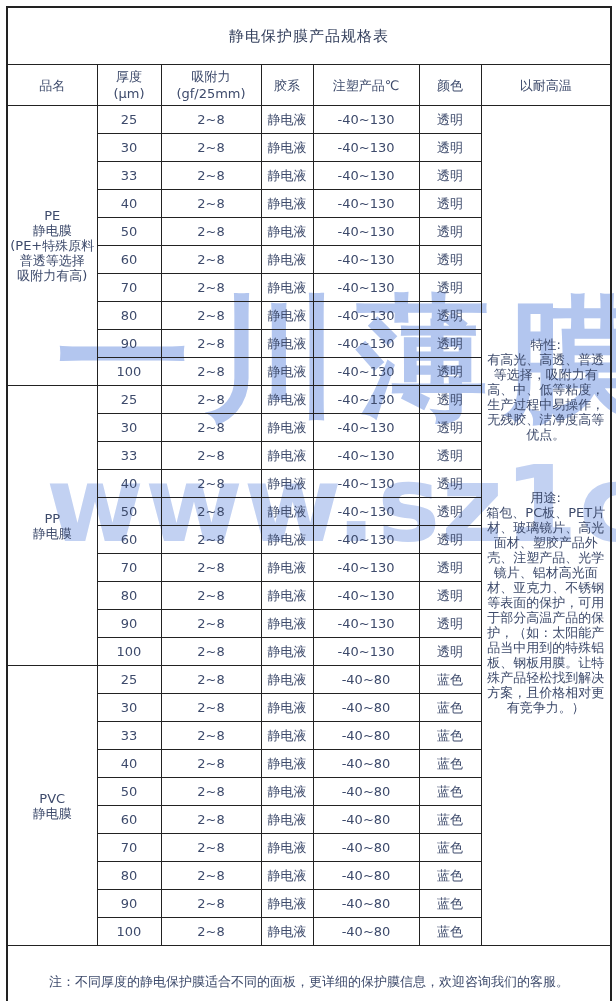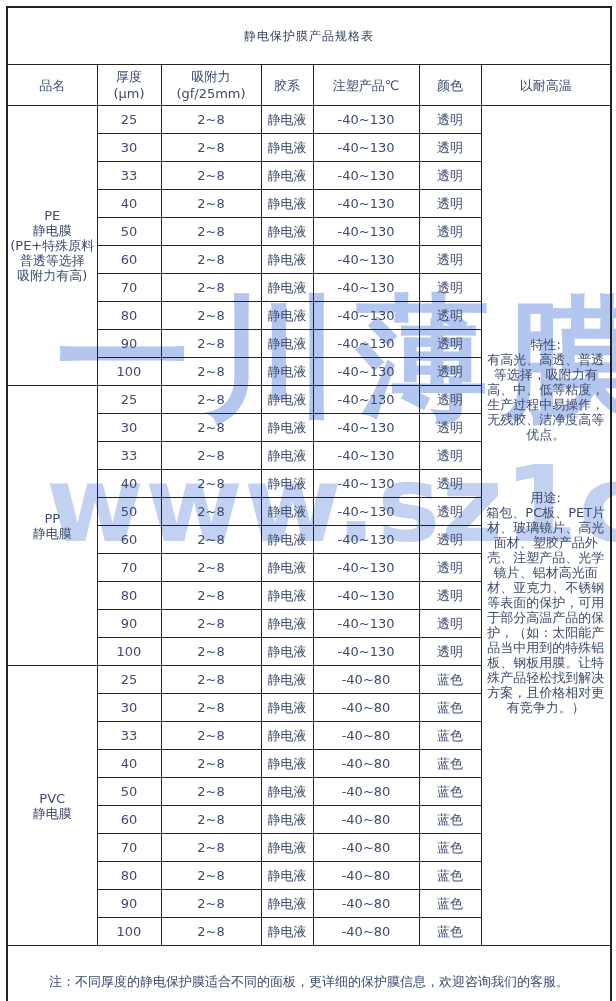--- a/index.html
+++ b/index.html
@@ -11,21 +11,21 @@
   .wm-name{position:absolute;left:56px;top:292px;font-size:134px;letter-spacing:16px;
            white-space:nowrap;color:#b3c6ef;font-weight:bold;line-height:1;}
   .wm-url{position:absolute;left:46px;top:452px;font-size:106px;letter-spacing:1px;
           white-space:nowrap;color:#c2d1f2;font-weight:bold;line-height:1;}
 
   table.spec{position:relative;z-index:1;border-collapse:collapse;table-layout:fixed;
              width:604px;margin:6px 0 0 6px;border:2px solid #222222;background:transparent;
              color:#3d4a6b;font-size:13px;}
   .spec th,.spec td{border:1px solid #222222;padding:0;text-align:center;font-weight:normal;
                     vertical-align:middle;overflow:hidden;}
-  .title-cell{height:56px;font-size:12px;color:#333f5c;letter-spacing:1px;}
+  .title-cell{height:56px;font-size:15px;color:#333f5c;letter-spacing:1px;}
   .head-row th{height:40px;line-height:17px;}
   .head-row div:empty{display:none;}
   .spec tbody td{height:27px;line-height:15px;}
   .product-cell{line-height:21px;}
   .features-cell{vertical-align:top;text-align:left;padding:3px 3px 2px 5px;line-height:21px;}
   .features-cell .uses-block{margin-top:48px;}
   .note-cell{height:72px;text-align:left;vertical-align:middle;padding-left:6px;line-height:18px;}
 </style>
 </head>
 <body>

